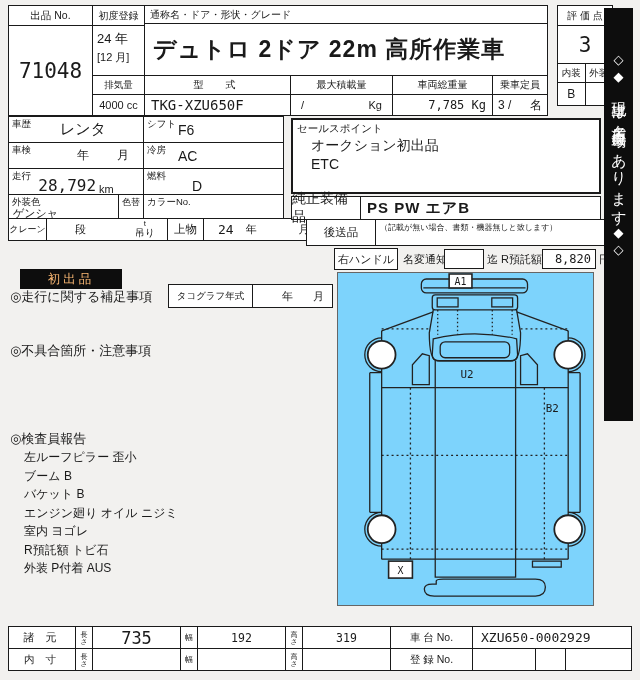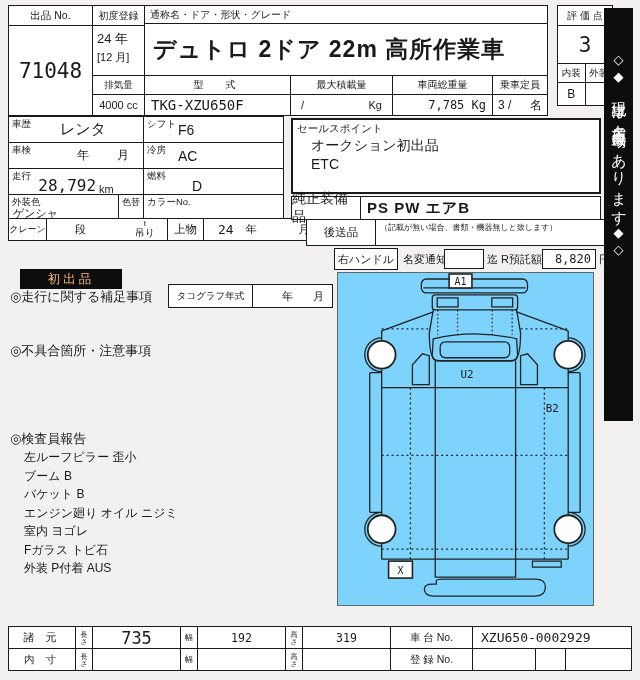--- a/index.html
+++ b/index.html
@@ -210,21 +210,21 @@
     </div>
   </div>
 
   <div class="txt" style="left:10px;top:342px;font-size:13px;font-weight:500;">◎不具合箇所・注意事項</div>
   <div class="txt" style="left:10px;top:430px;font-size:13px;font-weight:500;">◎検査員報告</div>
   <div class="txt" style="left:24px;top:449px;font-size:12px;">左ルーフピラー 歪小</div>
   <div class="txt" style="left:24px;top:468px;font-size:12px;">ブーム B</div>
   <div class="txt" style="left:24px;top:486px;font-size:12px;">バケット B</div>
   <div class="txt" style="left:24px;top:505px;font-size:12px;">エンジン廻り オイル ニジミ</div>
   <div class="txt" style="left:24px;top:523px;font-size:12px;">室内 ヨゴレ</div>
-  <div class="txt" style="left:24px;top:542px;font-size:12px;">Fガラス トビ石</div>
+  <div class="txt" style="left:24px;top:542px;font-size:12px;">R預託額 トビ石</div>
   <div class="txt" style="left:24px;top:560px;font-size:12px;">外装 P付着 AUS</div>
 
   <div class="abs" style="left:337px;top:272px;width:257px;height:334px;border:1.5px solid #666;background:#7dd3fc;">
     <svg width="100%" height="100%" viewBox="0 0 257 333" preserveAspectRatio="none" fill="none" stroke="#222" stroke-width="1.3">
 
       <rect x="84" y="6" width="107" height="14" rx="5"></rect>
       <path d="M86,15 L189,15"></path>
 
       <rect x="112" y="1" width="23" height="14" fill="#fff" stroke-width="1.6"></rect>
       <text x="123.5" y="12" font-size="10" text-anchor="middle" stroke="none">A1</text>

